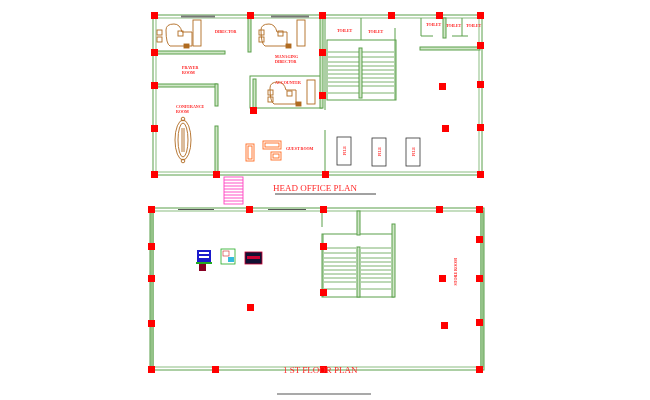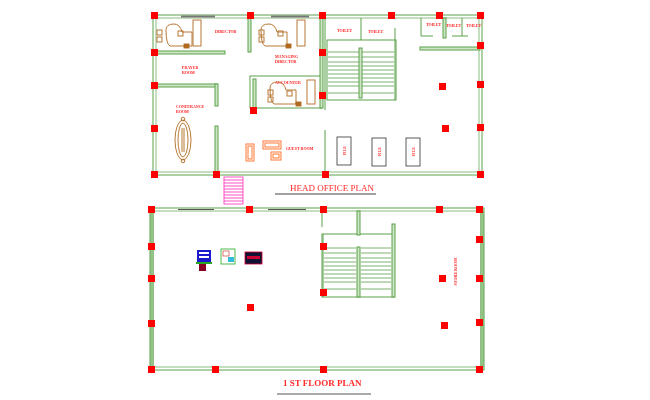--- a/index.html
+++ b/index.html
@@ -249,14 +249,14 @@
 <div class="lbl" style="left:426px;top:22px;">TOILET</div>
 <div class="lbl" style="left:446px;top:23px;">TOILET</div>
 <div class="lbl" style="left:466px;top:23px;">TOILET</div>
 
 <div class="lbl vert" style="left:342px;top:146px;">FILE</div>
 <div class="lbl vert" style="left:377px;top:147px;">FILE</div>
 <div class="lbl vert" style="left:411px;top:147px;">FILE</div>
 
 <div class="lbl vert" style="left:453px;top:258px;">STORE ROOM</div>
 
-<div class="title" style="left:290px;top:183px;">HEAD OFFICE PLAN</div>
-<div class="title" style="left:283px;top:378px;font-weight:bold;">1 ST FLOOR PLAN</div>
+<div class="title" style="left:273px;top:183px;">HEAD OFFICE PLAN</div>
+<div class="title" style="left:283px;top:365px;">1 ST FLOOR PLAN</div>
 
 </body></html>

